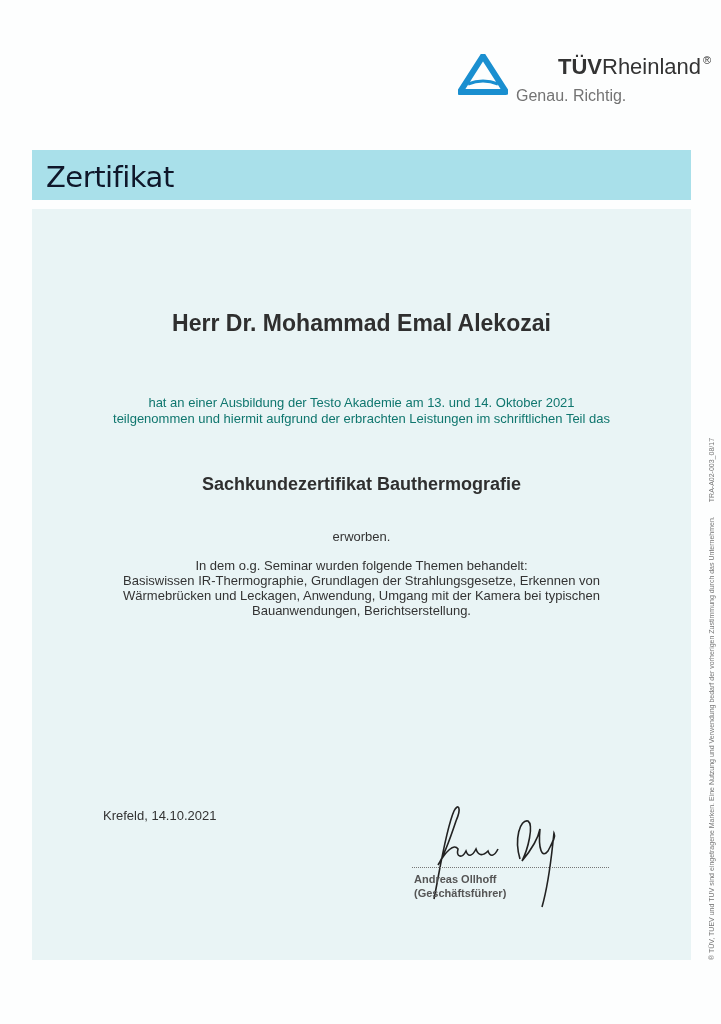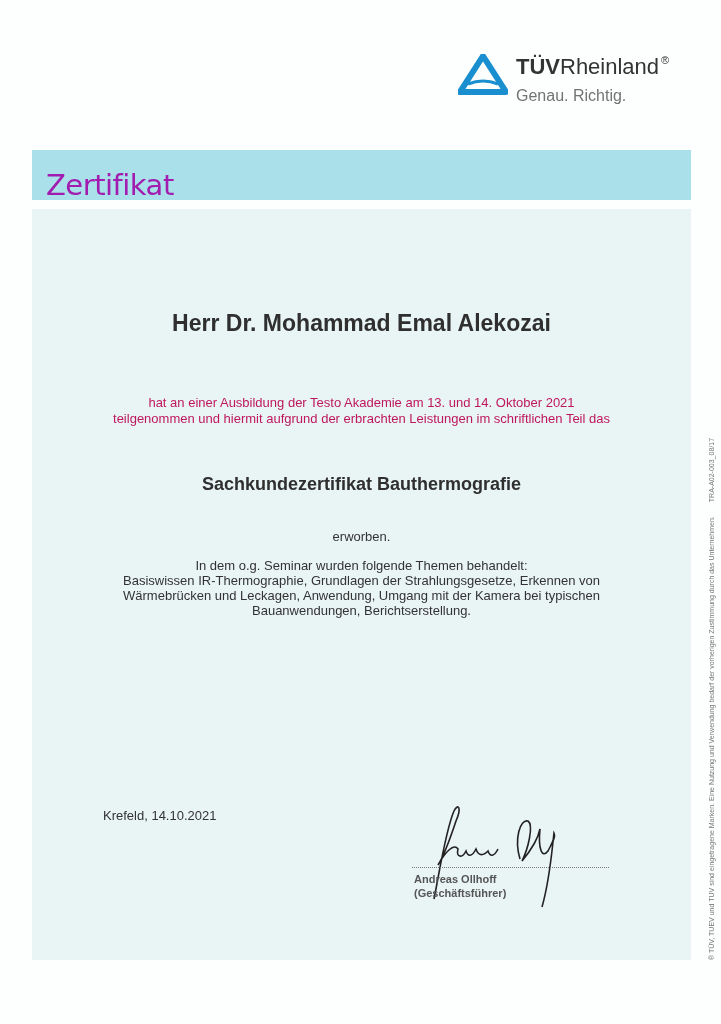--- a/index.html
+++ b/index.html
@@ -1,28 +1,28 @@
 <!DOCTYPE html>
 <html><head>
 <meta charset="utf-8">
 <style>
   html,body{margin:0;padding:0;}
   body{width:721px;height:1024px;background:#fdfefe;position:relative;overflow:hidden;font-family:"Liberation Sans",sans-serif;color:#2b2b2b;}
   .logo{position:absolute;left:458px;top:50px;width:250px;height:70px;}
   .logo svg{position:absolute;left:0;top:4px;}
   .logo-brand{position:absolute;left:58px;top:4px;font-size:22px;color:#333;white-space:nowrap;}
-  .logo-brand b{font-weight:bold;}
+  .logo-brand b{font-weight:bold;margin-left:42px;}
   .logo-brand sup{font-size:11px;vertical-align:10px;margin-left:2px;}
   .logo-slogan{position:absolute;left:58px;top:37px;font-size:16px;color:#737373;white-space:nowrap;}
   .header-band{position:absolute;left:32px;top:150px;width:659px;height:50px;background:#a9e0ea;}
-  .header-title{position:absolute;left:14px;top:10px;font-size:29px;color:#a21caf;font-family:"DejaVu Sans",sans-serif;font-weight:normal;letter-spacing:-0.5px;margin-top:8px;}
+  .header-title{position:absolute;left:14px;top:10px;font-size:29px;color:#0f172a;font-family:"DejaVu Sans",sans-serif;font-weight:normal;letter-spacing:-0.5px;}
   .panel{position:absolute;left:32px;top:209px;width:659px;height:751px;background:#e9f4f5;}
   .c{position:absolute;left:0;width:100%;text-align:center;}
   .name{top:101px;font-size:23px;font-weight:bold;color:#2f2f2f;}
-  .intro{top:186px;font-size:13px;line-height:16px;color:#be185d;}
+  .intro{top:186px;font-size:13px;line-height:16px;color:#0f766e;}
   .cert{top:265px;font-size:18px;font-weight:bold;color:#2f2f2f;}
   .acq{top:320px;font-size:13px;color:#333;}
   .topics{top:349px;font-size:13px;line-height:15px;color:#333;padding:0 38px;box-sizing:border-box;}
   .place{position:absolute;left:71px;top:599px;font-size:13px;color:#333;}
   .sig-line{position:absolute;left:380px;top:658px;width:197px;border-top:1px dotted #777;}
   .signer{position:absolute;left:382px;top:663px;font-size:11px;line-height:14px;color:#555;font-weight:bold;}
   .signature{position:absolute;left:370px;top:590px;}
   .side{position:absolute;left:708px;top:960px;transform-origin:0 0;transform:rotate(-90deg);font-size:7px;color:#777;white-space:nowrap;font-family:"Liberation Sans Narrow","Liberation Sans",sans-serif;}
   .side .code{margin-left:14px;}
 </style>

